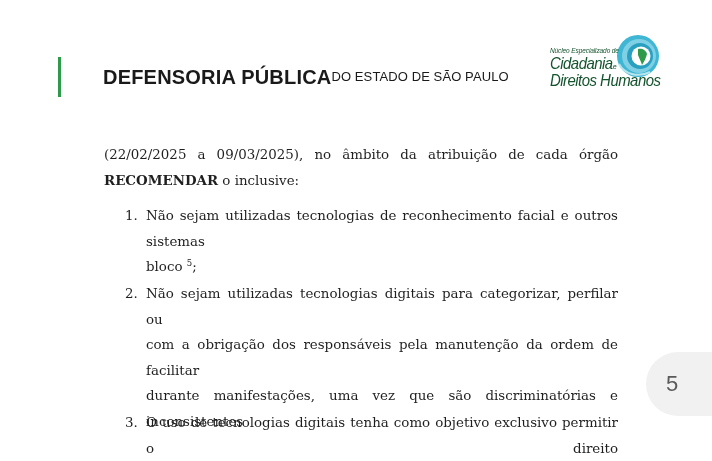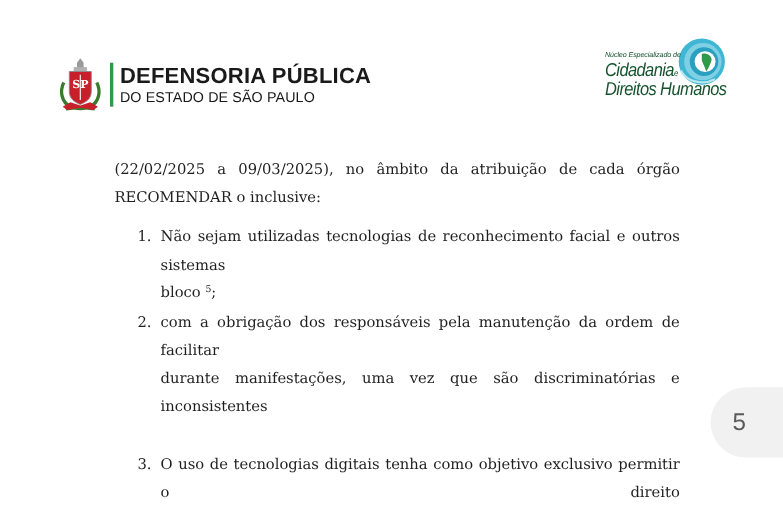--- a/index.html
+++ b/index.html
@@ -5,66 +5,55 @@
     * { margin: 0; padding: 0; box-sizing: border-box; }
     html, body { width: 712px; height: 461px; overflow: hidden; background: #ffffff; }
     body { position: relative; font-family: "DejaVu Serif", "Liberation Serif", serif; color: #1f1f1f; }
 
     .header { position: absolute; left: 0; top: 0; width: 712px; height: 120px; }
 
     .dpe-logo { position: absolute; left: 52px; top: 52px; height: 50px; display: flex; align-items: center; }
     .coat { width: 42px; height: 48px; position: relative; }
     .coat svg { width: 42px; height: 48px; display: block; }
     .green-bar { width: 3px; height: 40px; background: #2e9a4a; margin-left: 6px; margin-right: 6px; }
-    .dpe-text { display: flex; flex-direction: column; font-family: "Liberation Sans", "DejaVu Sans", sans-serif; line-height: 1; }
+    .dpe-text { display: flex; flex-direction: row; font-family: "Liberation Sans", "DejaVu Sans", sans-serif; line-height: 1; margin-left: 36px; }
     .dpe-line1 { font-size: 20px; font-weight: bold; color: #1a1a1a; letter-spacing: 0.2px; }
     .dpe-line2 { font-size: 13px; color: #1a1a1a; margin-top: 3px; letter-spacing: 0.1px; }
 
     .nucleo-logo { position: absolute; left: 538px; top: 34px; width: 130px; height: 68px; }
     .nucleo-text { position: absolute; left: 12px; top: 14px; font-family: "Liberation Sans", "DejaVu Sans", sans-serif; color: #14532d; line-height: 1; font-style: italic; }
     .nucleo-small { font-size: 6.5px; letter-spacing: -0.1px; }
     .nucleo-big { font-size: 17px; letter-spacing: -0.6px; transform: scaleX(0.88); transform-origin: left; white-space: nowrap; }
     .nucleo-big .e { font-size: 8px; }
     .nucleo-circle { position: absolute; left: 78px; top: 0px; width: 44px; height: 44px; }
     .nucleo-circle svg { width: 44px; height: 44px; display: block; }
 
     .content { position: absolute; left: 104px; top: 142px; width: 514px; font-size: 13.4px; }
     .para { text-align: justify; text-align-last: left; line-height: 25.5px; }
     .para .first-line { display: block; text-align: justify; text-align-last: justify; }
-    .bold { font-weight: normal; }
+    .bold { font-weight: bold; }
 
     .list { position: absolute; left: 104px; top: 203px; width: 514px; font-size: 13.4px; }
     .item { position: relative; padding-left: 42px; line-height: 25.5px; text-align: justify; margin-bottom: 0; }
     .item .num { position: absolute; left: 21px; top: 0; }
     .item sup { font-size: 8.5px; vertical-align: 5px; line-height: 0; }
     .item.i1 { height: 70px; }
     .item.i2 { height: 125px; margin-top: 8px; }
     .item.i3 { margin-top: 4px; }
     .item .line { display: block; text-align: justify; text-align-last: justify; }
     .item .line.last { text-align-last: left; }
 
     .page-badge { position: absolute; left: 646px; top: 352px; width: 80px; height: 64px; background: #f1f1f1; border-radius: 32px 0 0 32px; }
     .page-num { position: absolute; left: 20px; top: 19px; font-family: "Liberation Sans", "DejaVu Sans", sans-serif; font-size: 22px; color: #5a5a5a; }
   </style>
 </head>
 <body>
 
 <div class="header">
   <div class="dpe-logo">
-    <div class="coat">
-      <svg viewBox="0 0 42 48">
-        <path d="M6 22 C2 30 4 40 12 44 L8 46 L16 45 C18 46 24 46 26 45 L34 46 L30 44 C38 40 40 30 36 22" fill="none" stroke="#3a7a2e" stroke-width="3"></path>
-        <path d="M5 44 L12 40 L21 43 L30 40 L37 44 L33 47 L21 45 L9 47 Z" fill="#c8202a"></path>
-        <path d="M18 4 L21 0 L24 4 L24 9 L18 9 Z" fill="#9a9a9a"></path>
-        <rect x="15" y="8" width="12" height="4" fill="#b0b0b0"></rect>
-        <path d="M11 12 L31 12 L31 30 C31 37 26 40 21 42 C16 40 11 37 11 30 Z" fill="#c8202a" stroke="#8a8a8a" stroke-width="0.8"></path>
-        <text x="21" y="27" font-family="DejaVu Serif, serif" font-size="10" fill="#ffffff" text-anchor="middle" font-weight="bold">SP</text>
-        <line x1="21" y1="15" x2="21" y2="38" stroke="#ffffff" stroke-width="1"></line>
-      </svg>
-    </div>
     <div class="green-bar"></div>
     <div class="dpe-text">
       <span class="dpe-line1">DEFENSORIA PÚBLICA</span>
       <span class="dpe-line2">DO ESTADO DE SÃO PAULO</span>
     </div>
   </div>
 
   <div class="nucleo-logo">
     <div class="nucleo-circle">
       <svg viewBox="0 0 44 44">
@@ -92,20 +81,21 @@
 </div>
 
 <div class="list">
   <div class="item i1">
     <span class="num">1.</span>
     <span class="line">Não sejam utilizadas tecnologias de reconhecimento facial e outros sistemas</span>
     <span class="line last"><span>bloco </span><sup>5</sup><span>;</span></span>
   </div>
   <div class="item i2">
     <span class="num">2.</span>
+    <span class="line">Não sejam utilizadas tecnologias digitais para categorizar, perfilar ou</span>
     <span class="line">com a obrigação dos responsáveis pela manutenção da ordem de facilitar</span>
     <span class="line">durante manifestações, uma vez que são discriminatórias e inconsistentes</span>
     <span class="line last"></span>
   </div>
   <div class="item i3">
     <span class="num">3.</span>
     <span class="line">O uso de tecnologias digitais tenha como objetivo exclusivo permitir o direito</span>
 
   </div>
 </div>

